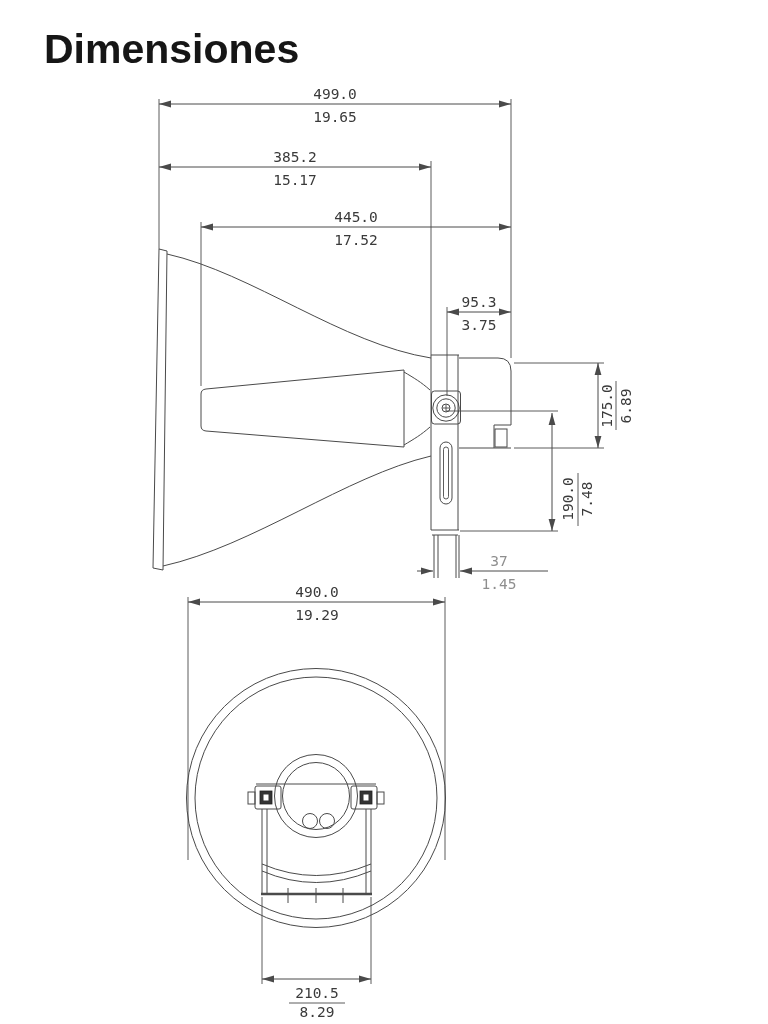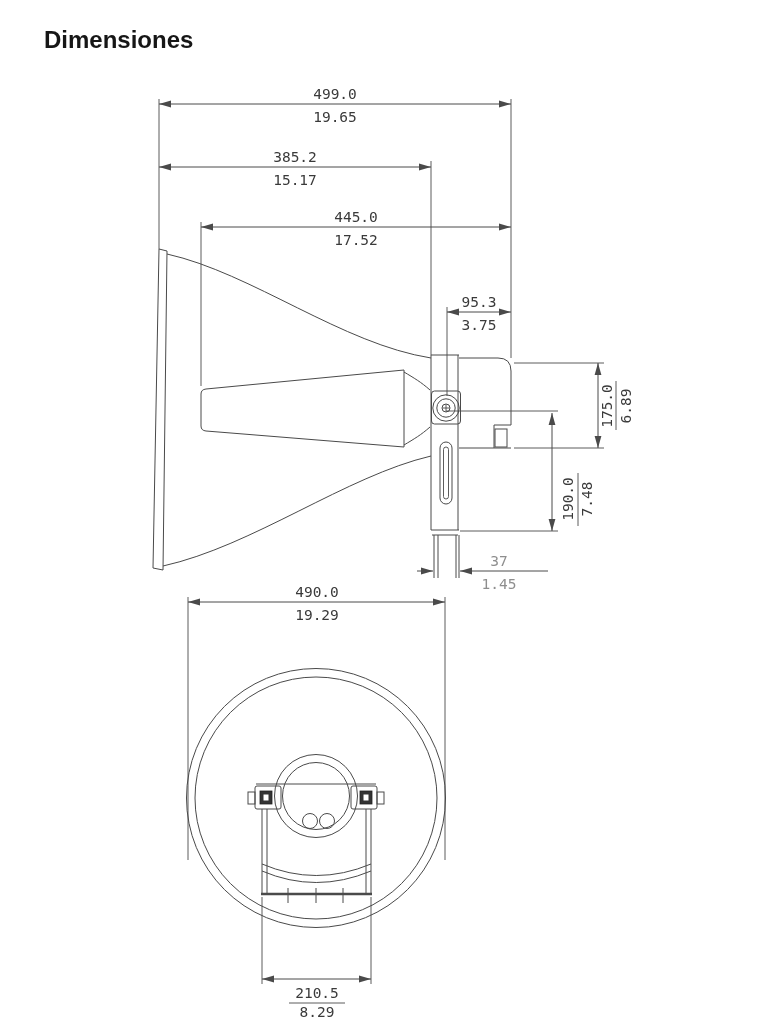--- a/index.html
+++ b/index.html
@@ -1,18 +1,18 @@
 <!DOCTYPE html>
 <html><head>
 <meta charset="utf-8">
 <style>
   html,body{margin:0;padding:0;background:#ffffff;}
   .page{position:relative;width:768px;height:1024px;background:#ffffff;overflow:hidden;
         font-family:"Liberation Sans", sans-serif;}
-  .title{position:absolute;left:44px;top:26px;font-size:24px;font-weight:bold;color:#161616;
+  .title{position:absolute;left:44px;top:26px;font-size:41px;font-weight:bold;color:#161616;
          letter-spacing:0px;font-family:"Liberation Sans", sans-serif;}
   svg{position:absolute;left:0;top:0;}
   .ln{stroke:#4a4a4a;stroke-width:1;fill:none;stroke-linecap:butt;}
   .thin{stroke-width:0.9;}
   .thick{stroke-width:2.6;}
   .dim{stroke:#4a4a4a;stroke-width:1;fill:none;marker-start:url(#ah);marker-end:url(#ah);}
   .dimE{stroke:#4a4a4a;stroke-width:1;fill:none;marker-end:url(#ah);}
   .dimS{stroke:#4a4a4a;stroke-width:1;fill:none;marker-start:url(#ah);}
   .txt{font-family:"DejaVu Sans Mono", monospace;font-size:14.5px;fill:#3a3a3a;}
   .muted{fill:#8e8e8e;}

